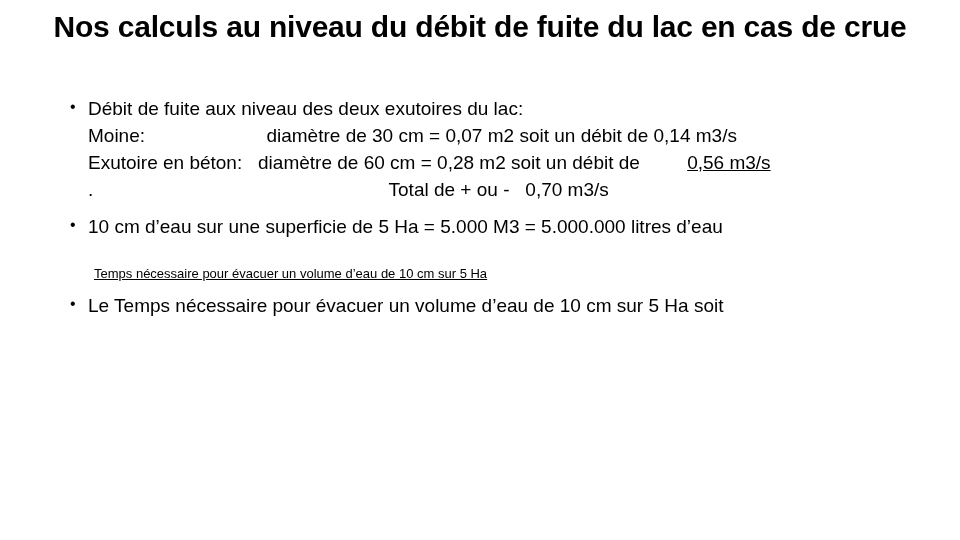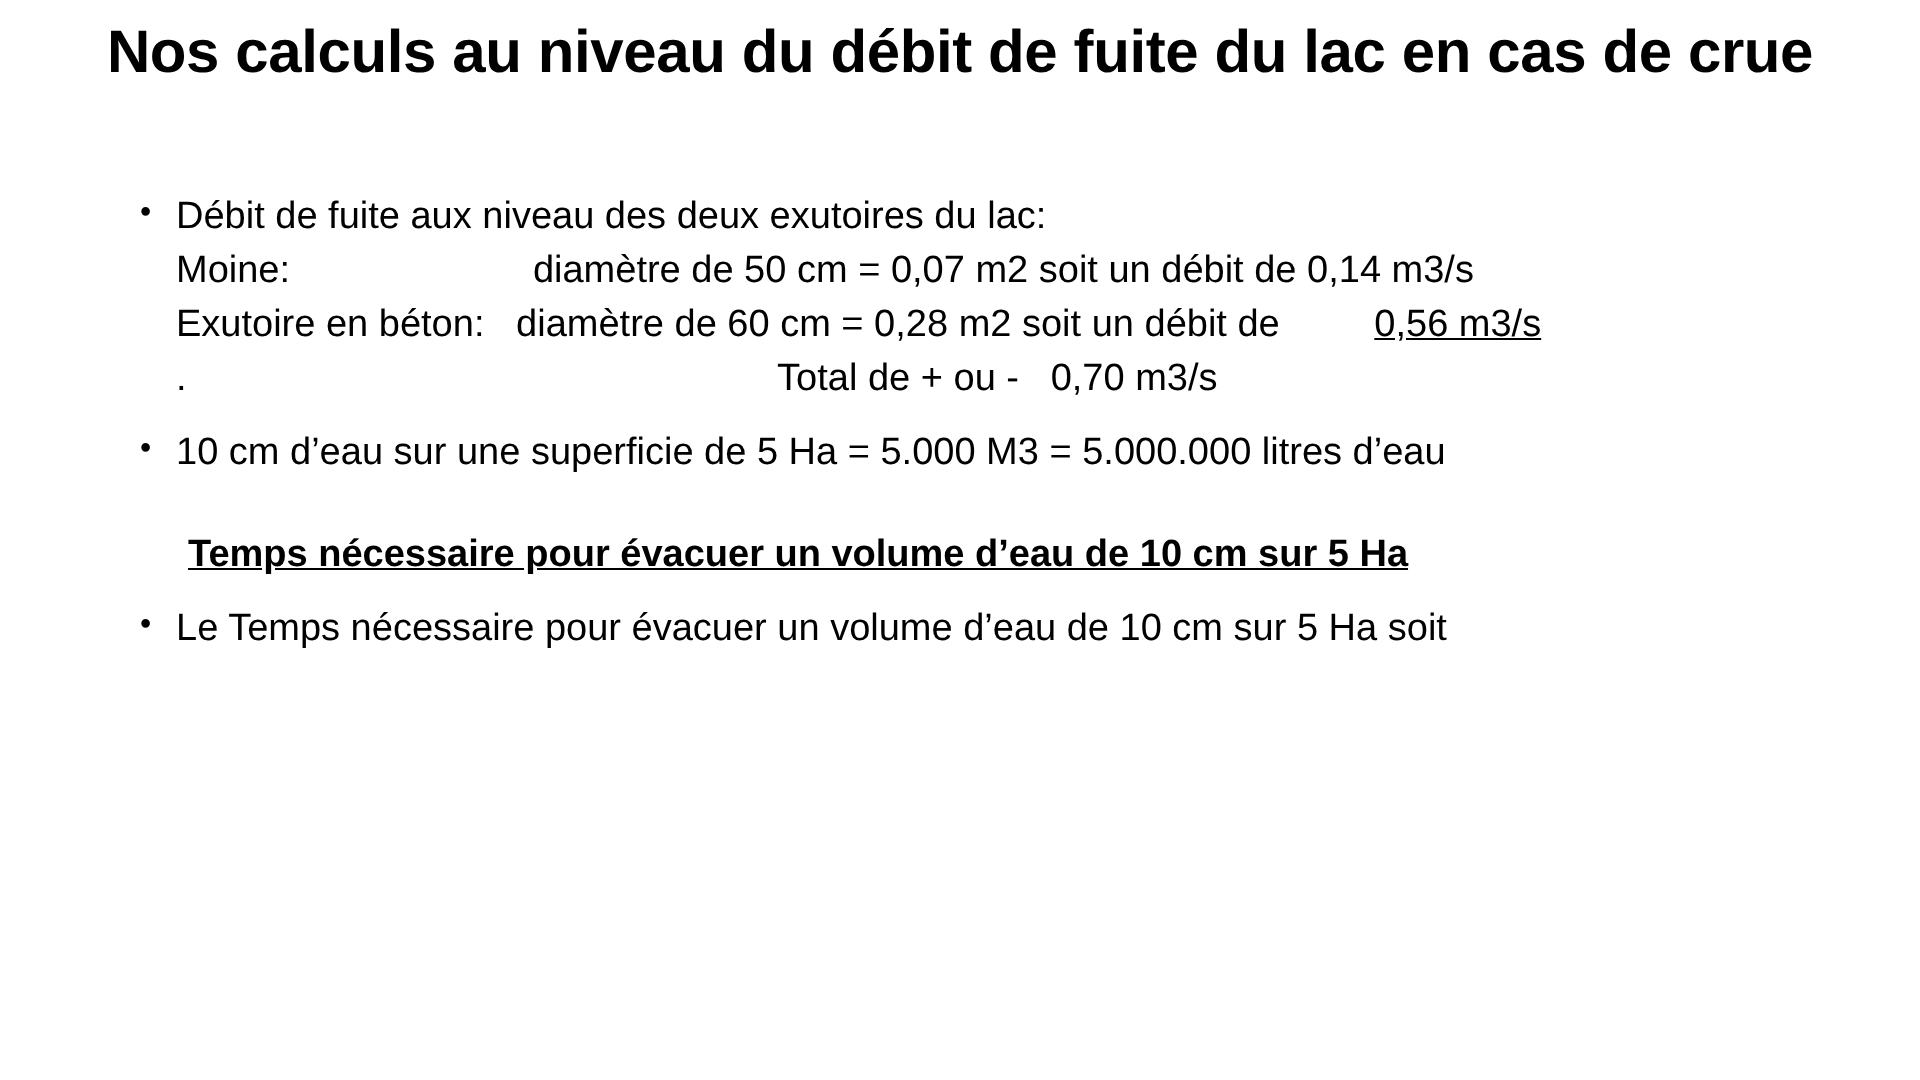--- a/index.html
+++ b/index.html
@@ -59,42 +59,42 @@
   }
   .line {
     white-space: pre;
   }
   .line .underline {
     text-decoration: underline;
     margin-left: 42px;
   }
   .section-heading {
     margin: 24px 0 10px 32px;
-    font-size: 19px;
-    font-weight: bold;
+    font-size: 13px;
+    font-weight: normal;
     text-decoration: underline;
     line-height: 1.42;
   }
   ul.bullets.tight > li {
     margin-bottom: 0;
   }
 </style>
 </head>
 <body>
 
 <div class="slide">
 
   <div class="slide-title">Nos calculs au niveau du débit de fuite du lac en cas de crue</div>
 
   <div class="body-block">
 
     <ul class="bullets">
       <li>
         <div class="line">Débit de fuite aux niveau des deux exutoires du lac:</div>
-        <div class="line">Moine:                       diamètre de 50 cm = 0,07 m2 soit un débit de 0,14 m3/s</div>
+        <div class="line">Moine:                       diamètre de 30 cm = 0,07 m2 soit un débit de 0,14 m3/s</div>
         <div class="line"><span>Exutoire en béton:   diamètre de 60 cm = 0,28 m2 soit un débit de </span><span class="underline">0,56 m3/s</span></div>
         <div class="line">.                                                        Total de + ou -   0,70 m3/s</div>
       </li>
       <li>
         <div class="line">10 cm d’eau sur une superficie de 5 Ha = 5.000 M3 = 5.000.000 litres d’eau</div>
       </li>
     </ul>
 
     <div class="section-heading">Temps nécessaire pour évacuer un volume d’eau de 10 cm sur 5 Ha</div>
 

